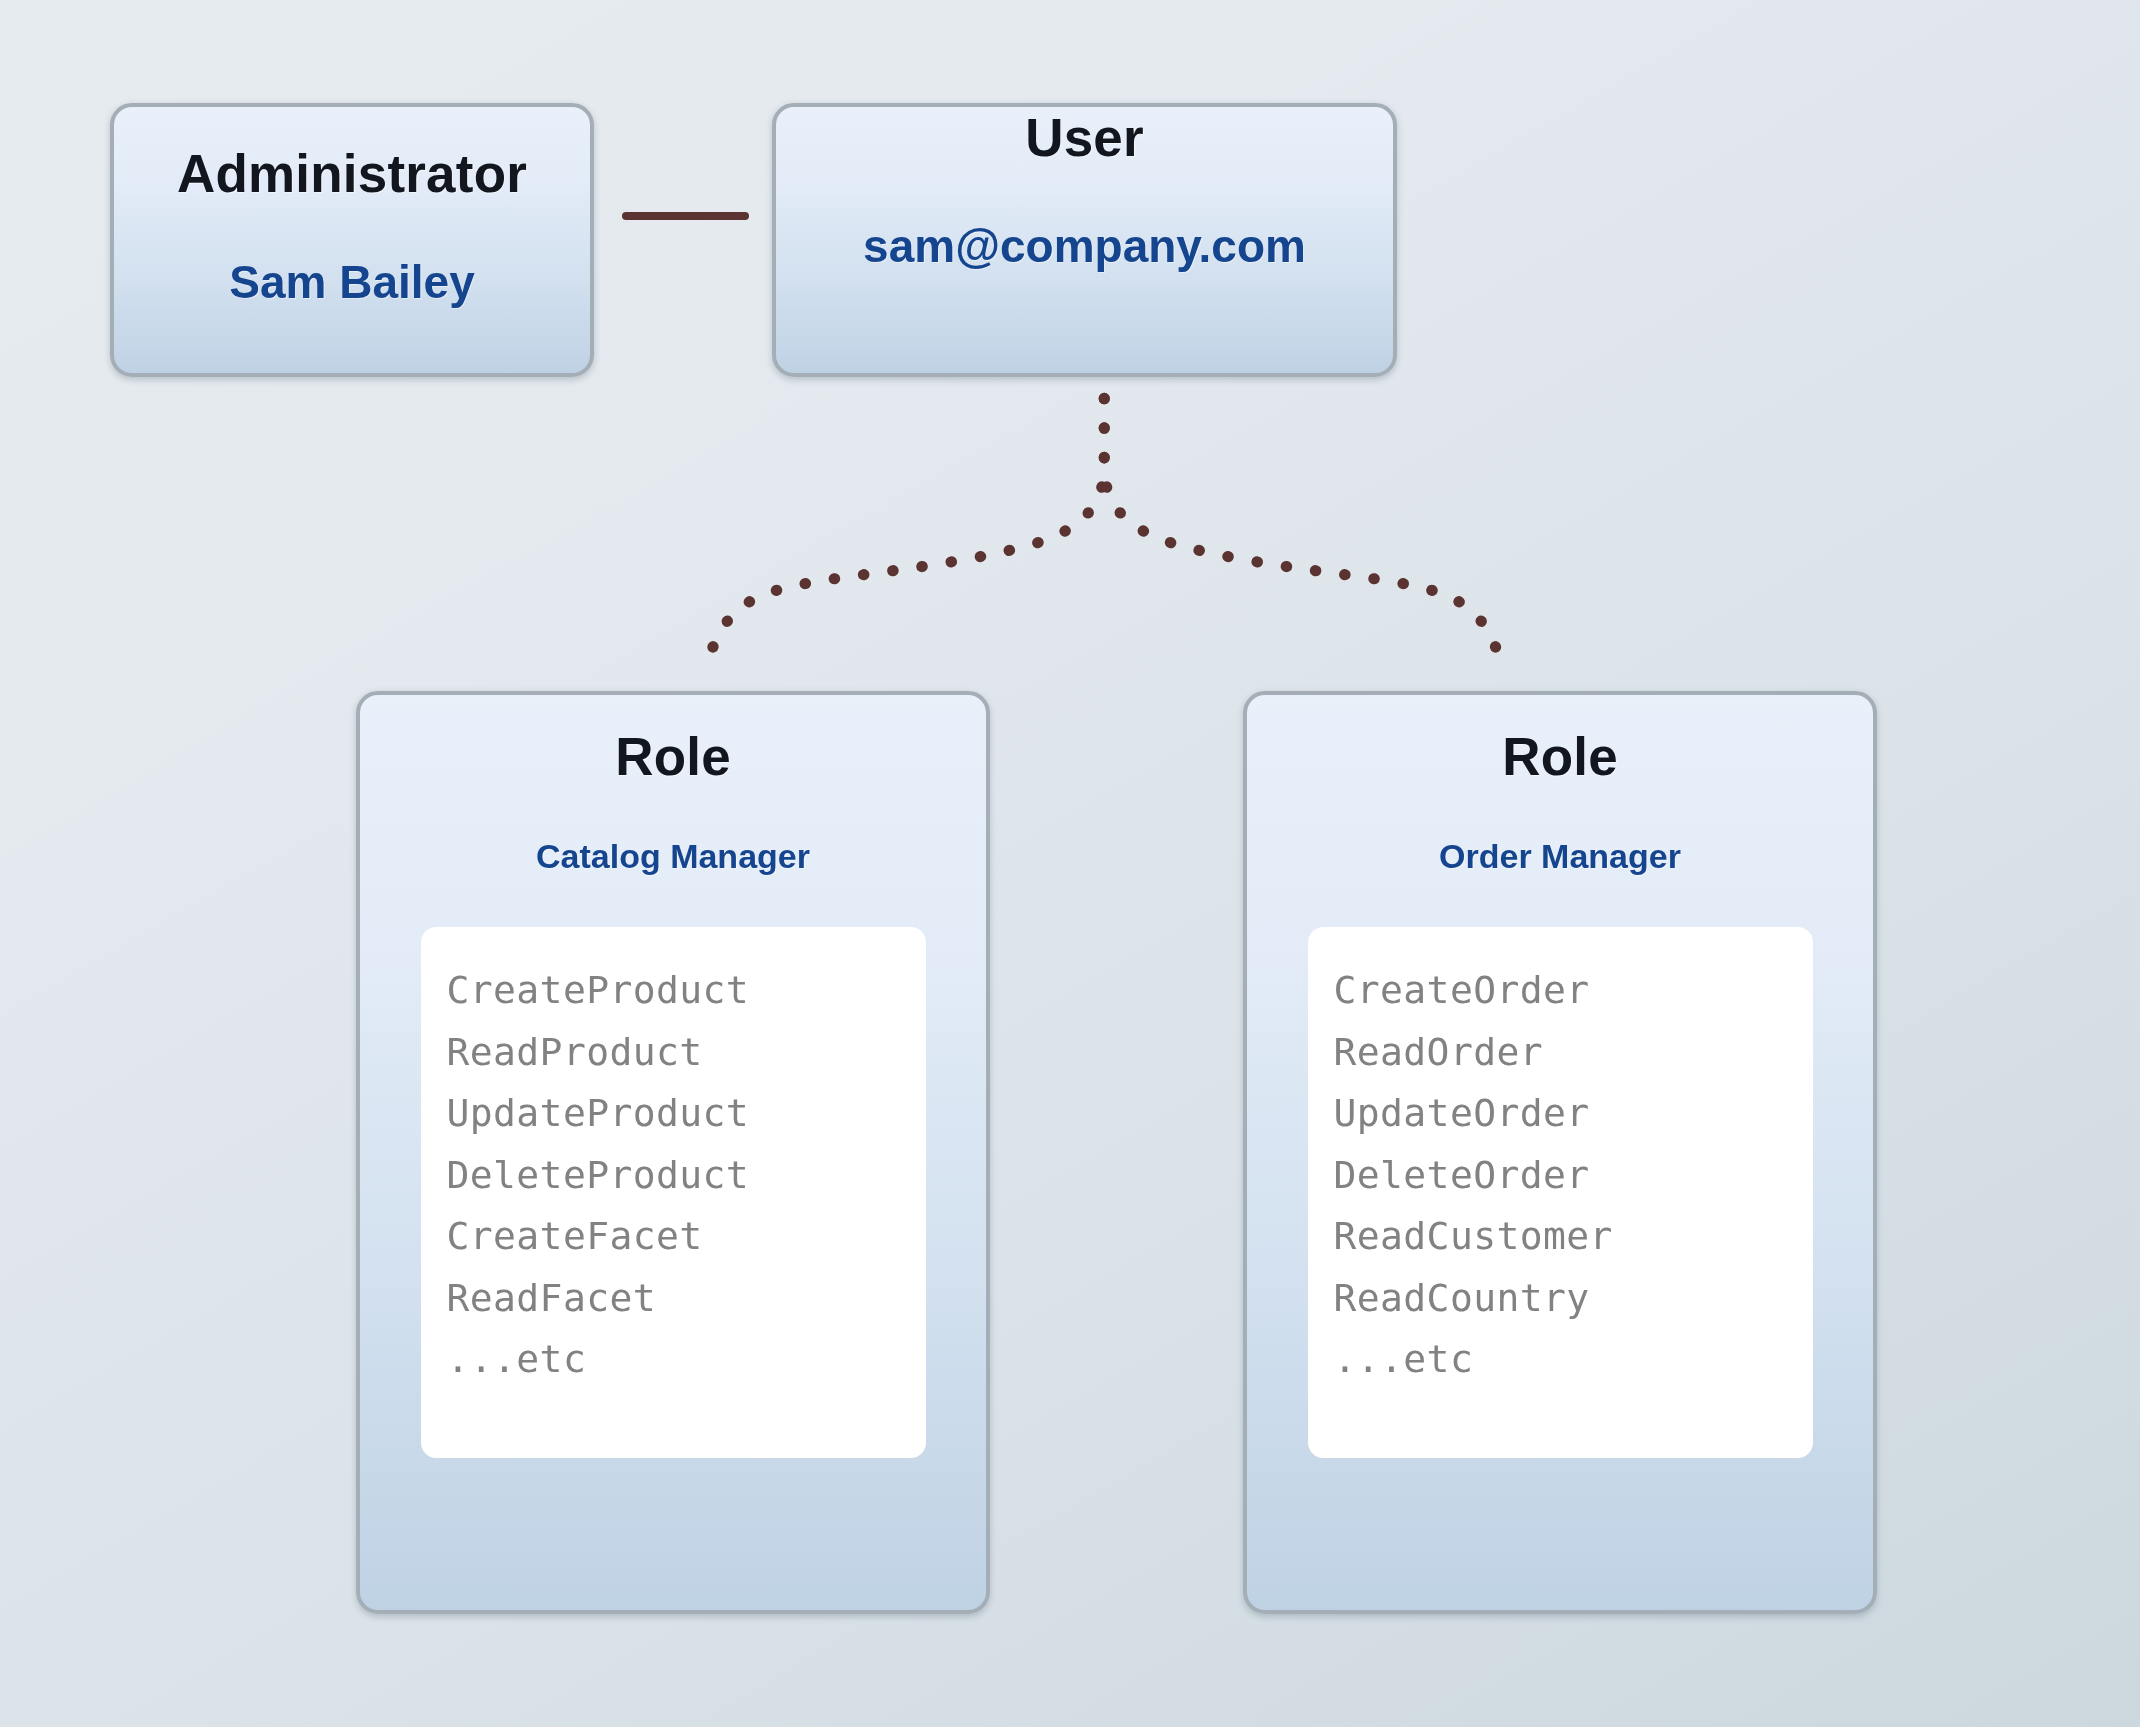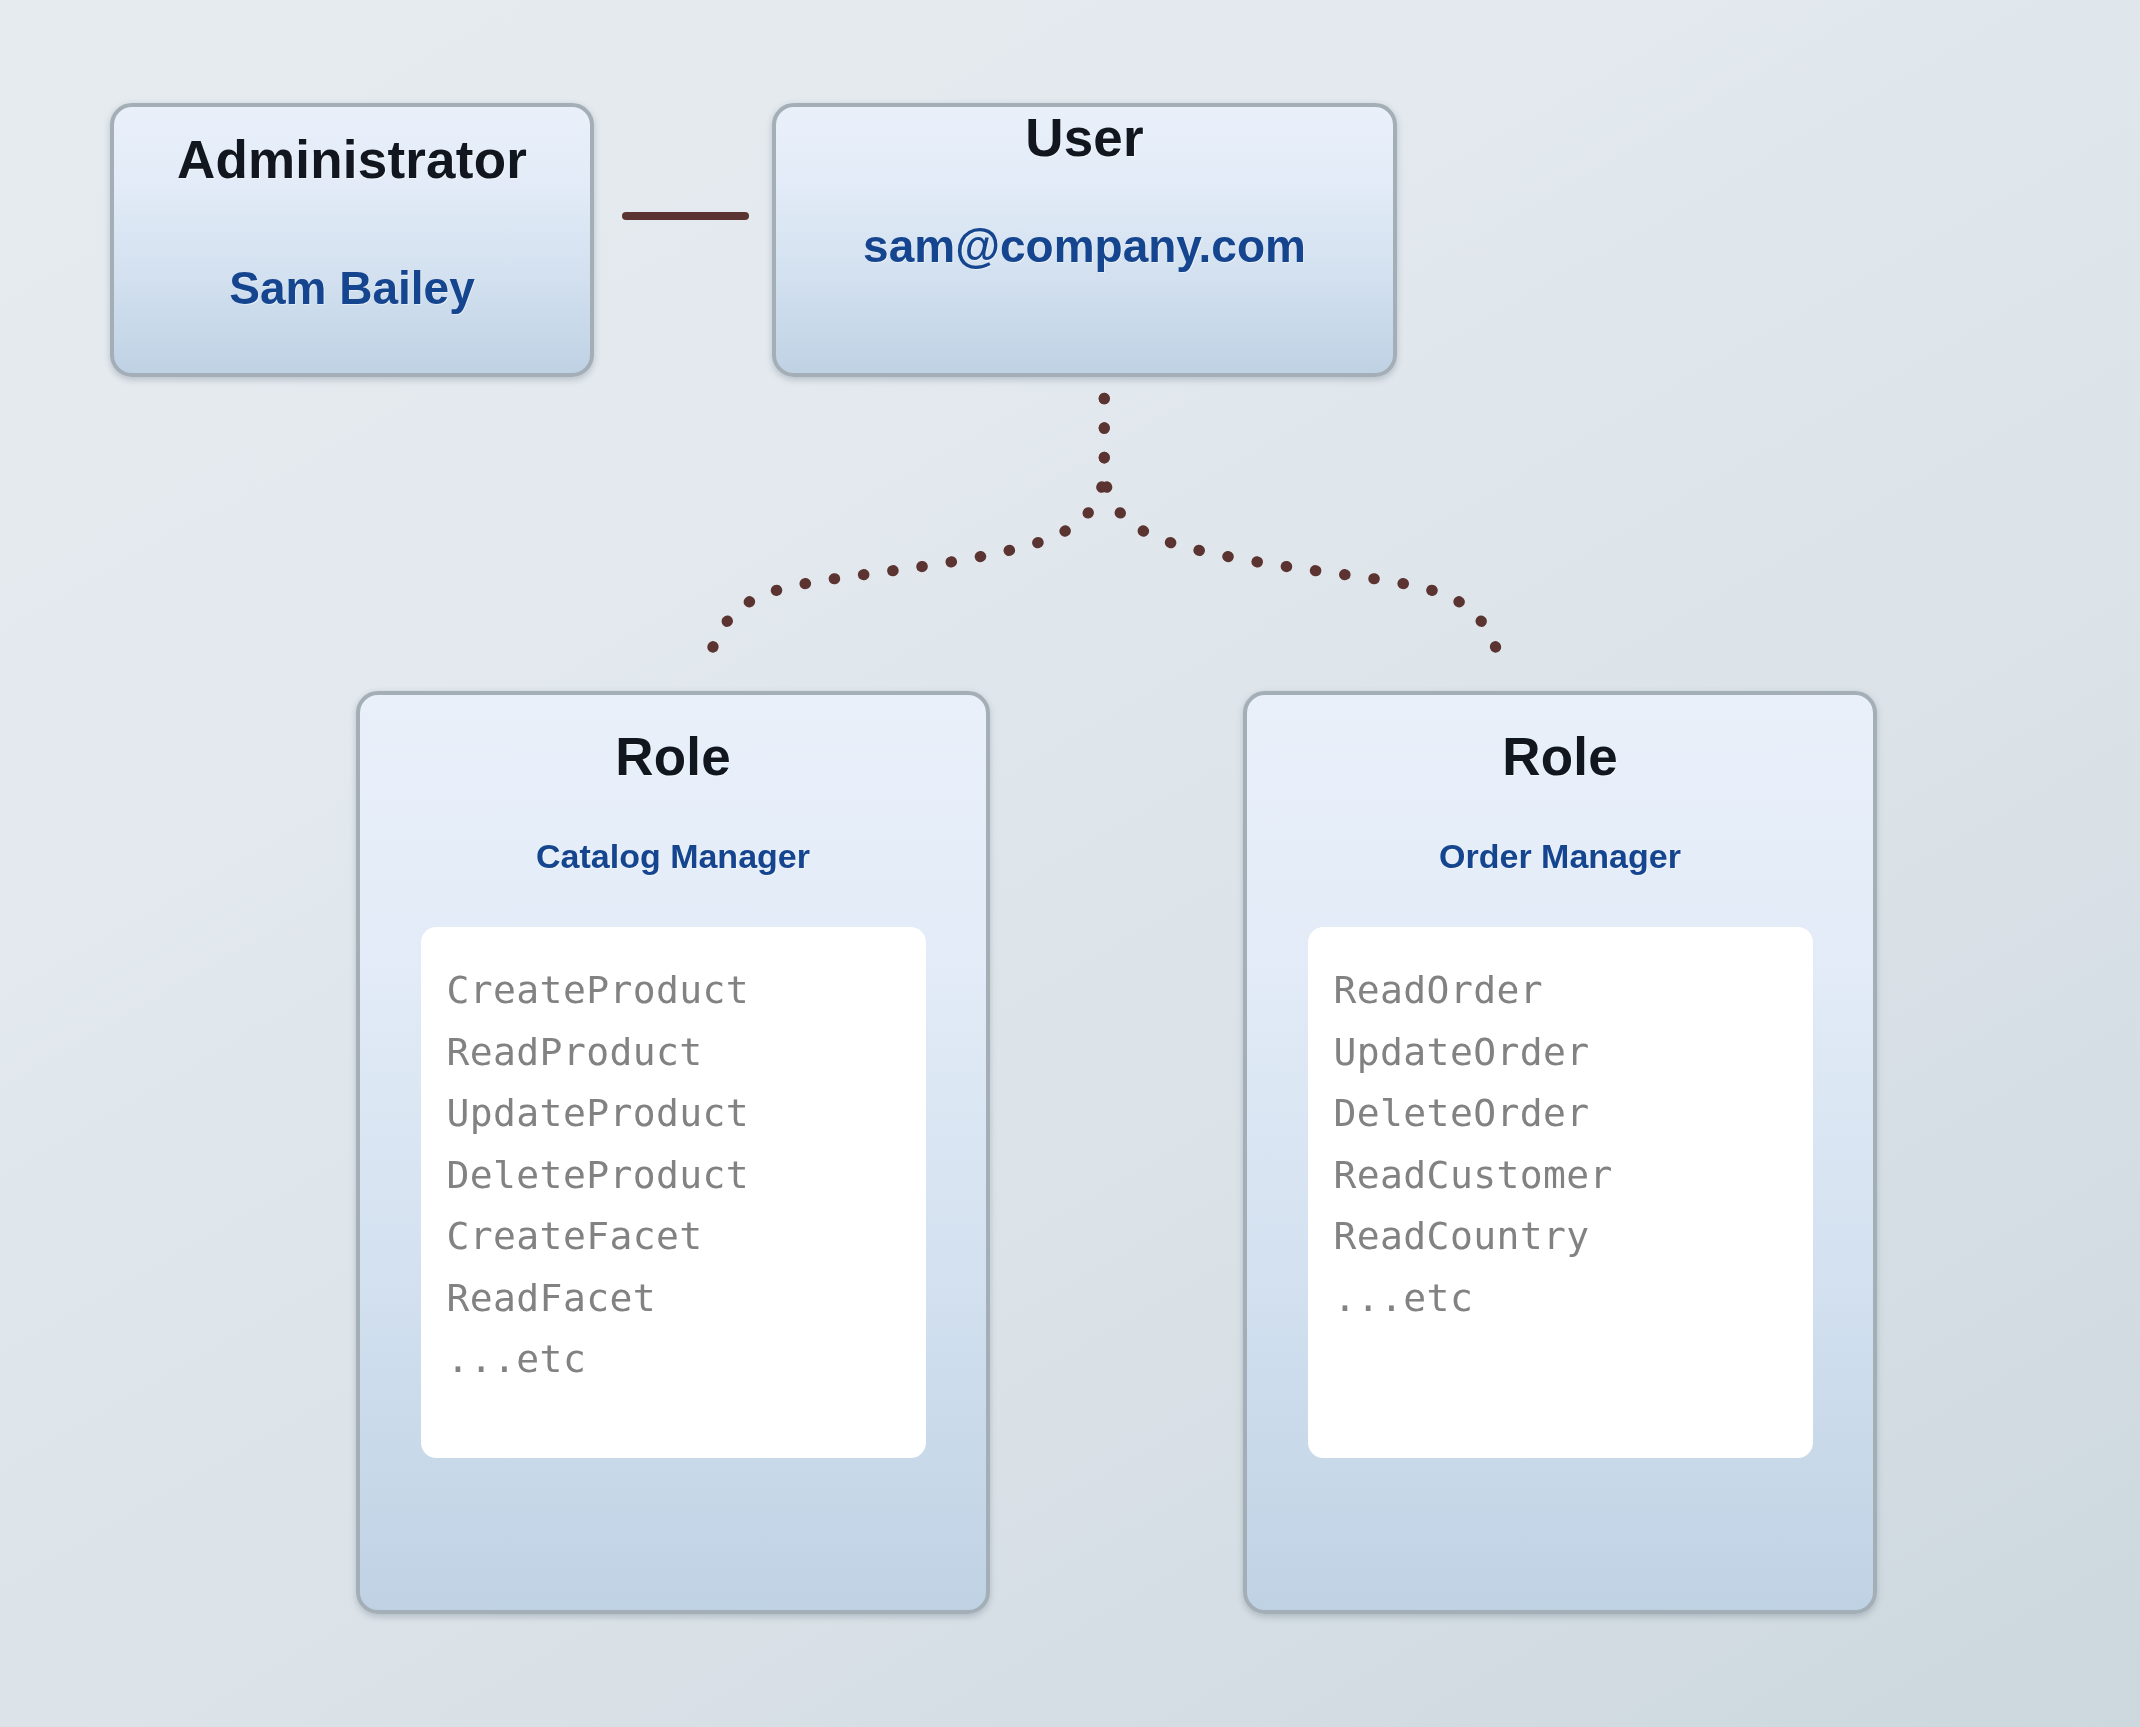--- a/index.html
+++ b/index.html
@@ -47,22 +47,21 @@
     white-space: nowrap;
     text-shadow: 0.9px 0.9px 0 rgba(255,255,255,0.45);
   }
 
   
   #admin-node {
     left: 110px;
     top: 103px;
     width: 484px;
     height: 274px;
-    padding-top: 22px;
-    gap: 20px;
+    padding-top: 36px;
   }
   #admin-node .node-title { font-size: 53px; }
   #admin-node .node-sub   { font-size: 46px; margin-top: 51px; }
 
   #user-node {
     left: 772px;
     top: 103px;
     width: 625px;
     height: 274px;
   }
@@ -160,20 +159,21 @@
       <div class="perm-item">CreateFacet</div>
       <div class="perm-item">ReadFacet</div>
       <div class="perm-item">...etc</div>
     </div>
   </div>
 
   <div class="node role-node" id="role-node-1">
     <div class="node-title">Role</div>
     <div class="node-sub">Order Manager</div>
     <div class="perm-panel">
+      <div class="perm-item">CreateOrder</div>
       <div class="perm-item">ReadOrder</div>
       <div class="perm-item">UpdateOrder</div>
       <div class="perm-item">DeleteOrder</div>
       <div class="perm-item">ReadCustomer</div>
       <div class="perm-item">ReadCountry</div>
       <div class="perm-item">...etc</div>
     </div>
   </div>
 
 </div>

